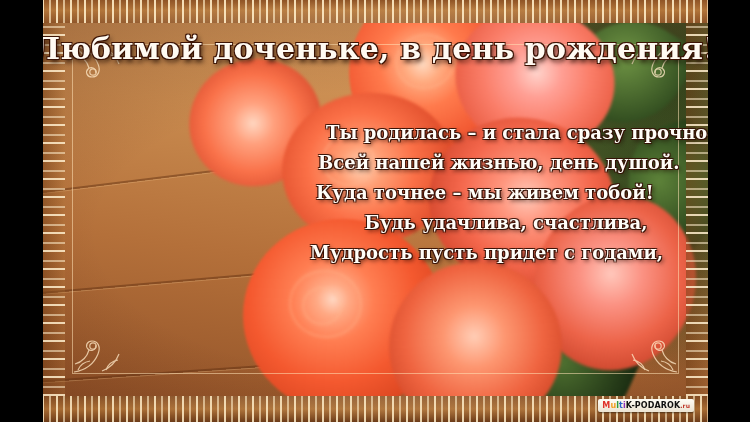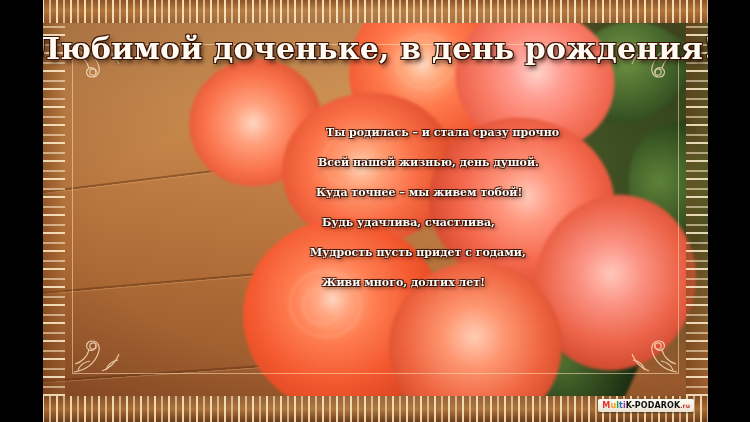--- a/index.html
+++ b/index.html
@@ -176,35 +176,35 @@
       2px 3px 5px rgba(25,8,2,.85);
     white-space:nowrap;
   }
 
   #poem{
     position:absolute; z-index:30;
     left:300px; top:118px; width:390px;
   }
   #poem .line{
     font-family:"DejaVu Serif", serif;
-    font-size:11px; font-weight:700;
+    font-size:18px; font-weight:700;
     color:#fffdf8;
     line-height:30px;
     white-space:nowrap;
     text-shadow:
       0 0 1px rgba(40,12,4,.9),
       1px 1px 0 rgba(55,18,6,.95), -1px 1px 0 rgba(55,18,6,.8),
       1px -1px 0 rgba(55,18,6,.8), -1px -1px 0 rgba(55,18,6,.8),
       2px 2px 4px rgba(30,10,3,.75);
   }
   #poem .line.i0{ padding-left:26px; }
   #poem .line.i1{ padding-left:18px; }
   #poem .line.i2{ padding-left:6px;  }
   #poem .line.i3{ padding-left:16px; }
-  #poem .line.i4{ padding-left:22px; }
+  #poem .line.i4{ padding-left:22px;text-align:center; }
   #poem .line.i5{ padding-left:22px; }
   #poem .line.i6{ padding-left:10px; }
   #poem .line.i7{ padding-left:22px; }
 
   
   #watermark{
     position:absolute; z-index:35;
     right:56px; bottom:10px;
     height:13px; padding:1px 4px;
     background:linear-gradient(180deg,#fffdf6,#ebe3d2);
@@ -302,21 +302,20 @@
   </div>
 
   <div id="title">Любимой доченьке, в день рождения!</div>
 
   <div id="poem">
     <div class="line i0">Ты родилась – и стала сразу прочно</div>
     <div class="line i1">Всей нашей жизнью, день душой.</div>
     <div class="line i3">Куда точнее – мы живем тобой!</div>
     <div class="line i4">Будь удачлива, счастлива,</div>
     <div class="line i6">Мудрость пусть придет с годами,</div>
-    <div class="line i7">Живи много, долгих лет!</div>
   </div>
 
   <div id="watermark">
     <span class="wm"><span class="c1">M</span><span class="c2">u</span><span class="c3">l</span><span class="c4">t</span><span class="c5">i</span><span class="c6">K-PODAROK</span><span class="tld">.ru</span></span>
   </div>
 
   <div class="bar left"></div>
   <div class="bar right"></div>
 </div>
 

